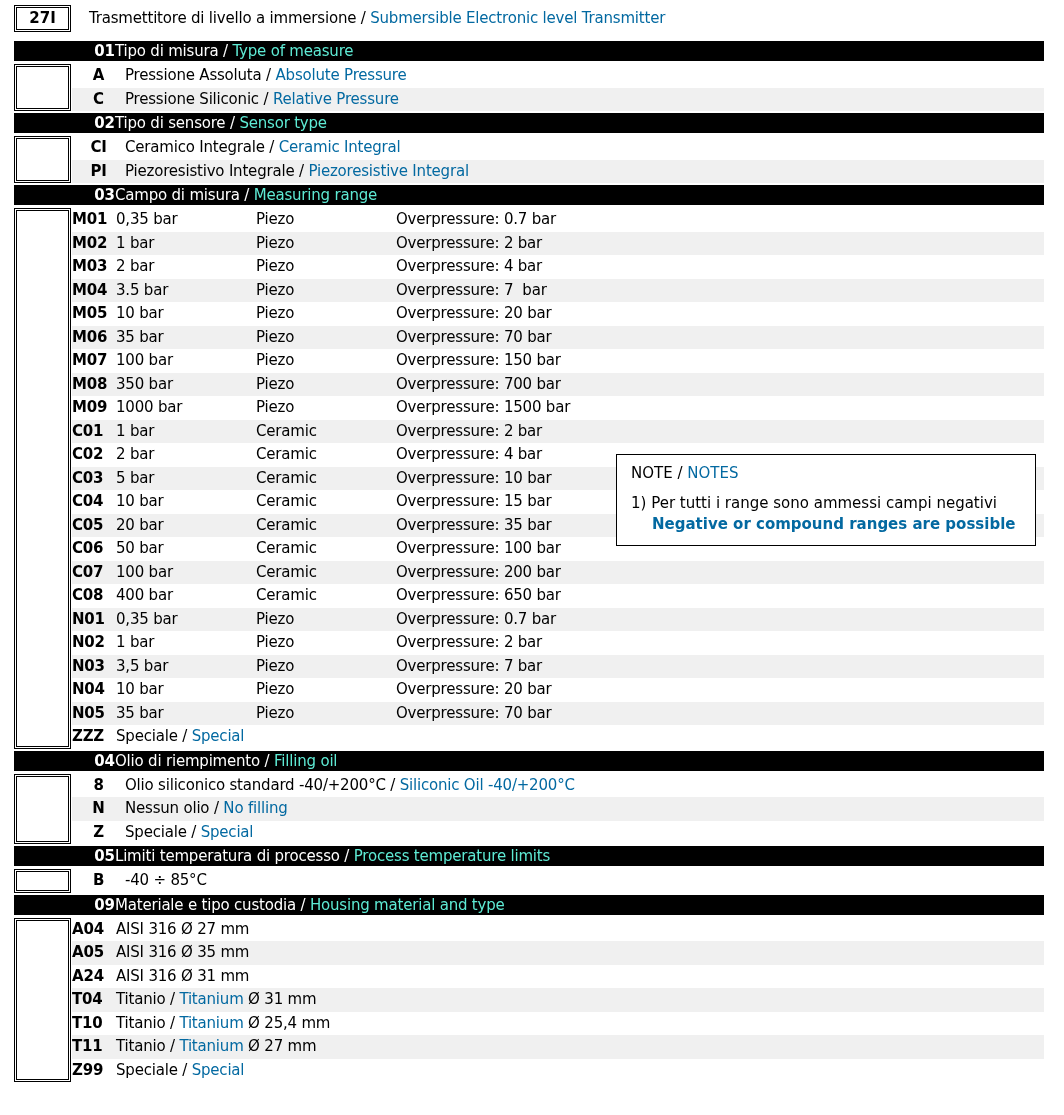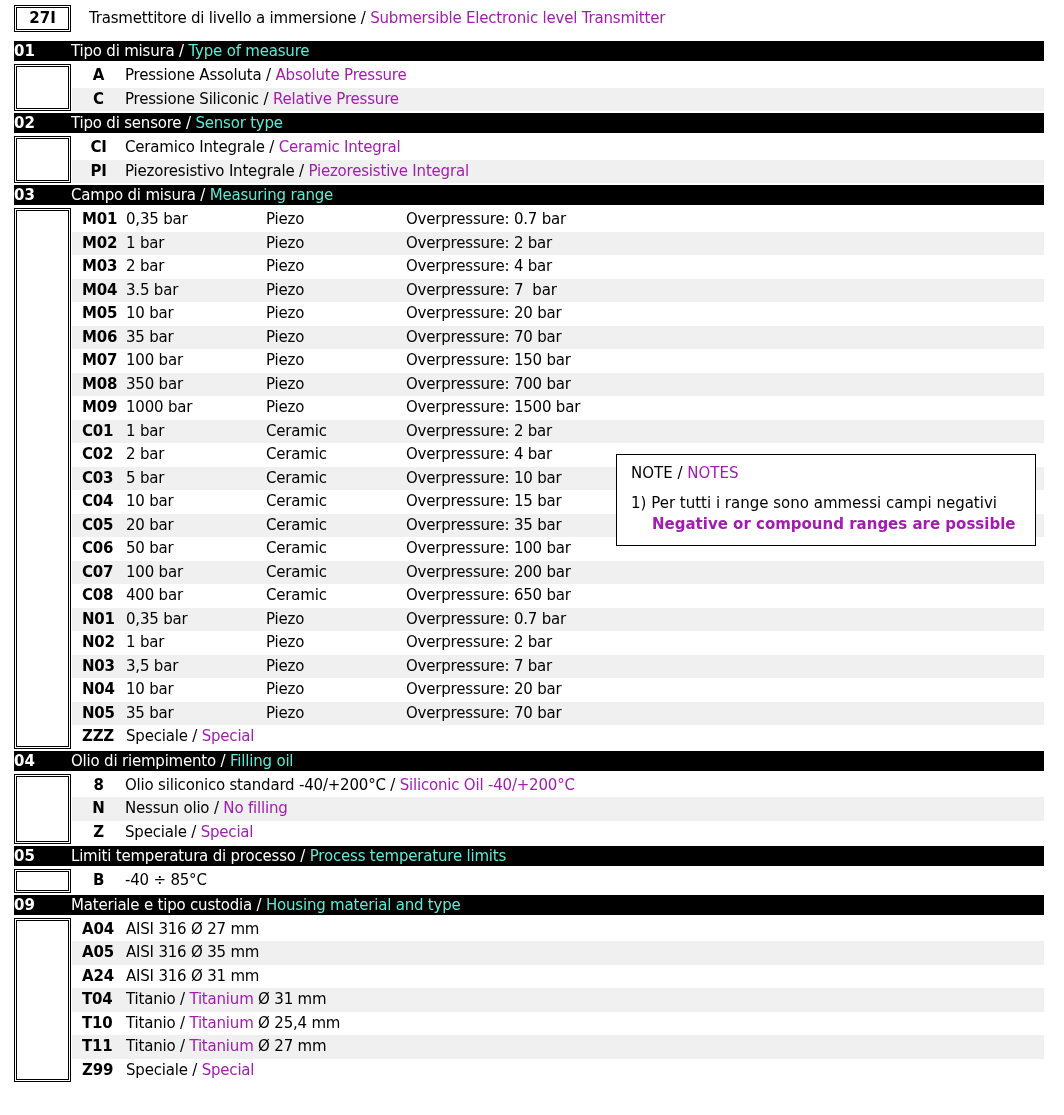--- a/index.html
+++ b/index.html
@@ -8,41 +8,41 @@
     font-family: "DejaVu Sans", sans-serif; font-size: 15px; color: #000;
   }
   .doc { position: absolute; left: 14px; top: 5px; width: 1030px; }
   .title-row { height: 26px; display: flex; align-items: center; margin-bottom: 10px; }
   .code-box {
     width: 51px; height: 21px; border: 3px double #000;
     display: flex; align-items: center; justify-content: center;
     font-weight: bold; font-size: 15px; box-sizing: content-box;
   }
   .title-text { margin-left: 18px; letter-spacing: -0.2px; }
-  .en { color: #a21caf; }
+  .en { color: #0369a1; }
   .sec-head {
     background: #000; color: #fff; height: 20px; line-height: 20px;
     display: flex; font-size: 15px; margin-bottom: 3px; margin-top: 2px;
   }
-  .sec-num { width: 57px; text-align: left; font-weight: bold; }
+  .sec-num { width: 57px; text-align: right; font-weight: bold; margin-left: 44px; }
   .sec-title { letter-spacing: -0.2px; }
   .sec-head .en { color: #5eead4; }
   .sec-body { position: relative; display: flex; margin-bottom: 2px; }
   .sel-box {
     width: 51px; border: 3px double #000; box-sizing: content-box; flex: none;
     margin-right: 1px;
   }
   .rows { flex: 1; }
   .row {
     height: 23.5px; line-height: 23.5px; display: flex; white-space: pre;
     letter-spacing: -0.2px;
   }
   .row:nth-child(even) { background: #f0f0f0; }
   .rc { font-weight: bold; width: 53px; text-align: center; flex: none; }
-  .rc.left { width: 44px; text-align: left; padding-left: 10px; }
+  .rc.left { width: 44px; text-align: left; }
   .r-range { width: 140px; flex: none; }
   .r-type { width: 140px; flex: none; }
   .r-over { flex: none; }
   .note-box {
     position: absolute; left: 602px; top: 246px; width: 420px; height: 92px;
     border: 1px solid #000; background: #fff; box-sizing: border-box;
     padding: 6px 14px; font-size: 15px;
   }
   .note-head { height: 24px; line-height: 24px; margin-bottom: 8px; }
   .note-line { line-height: 21px; }

